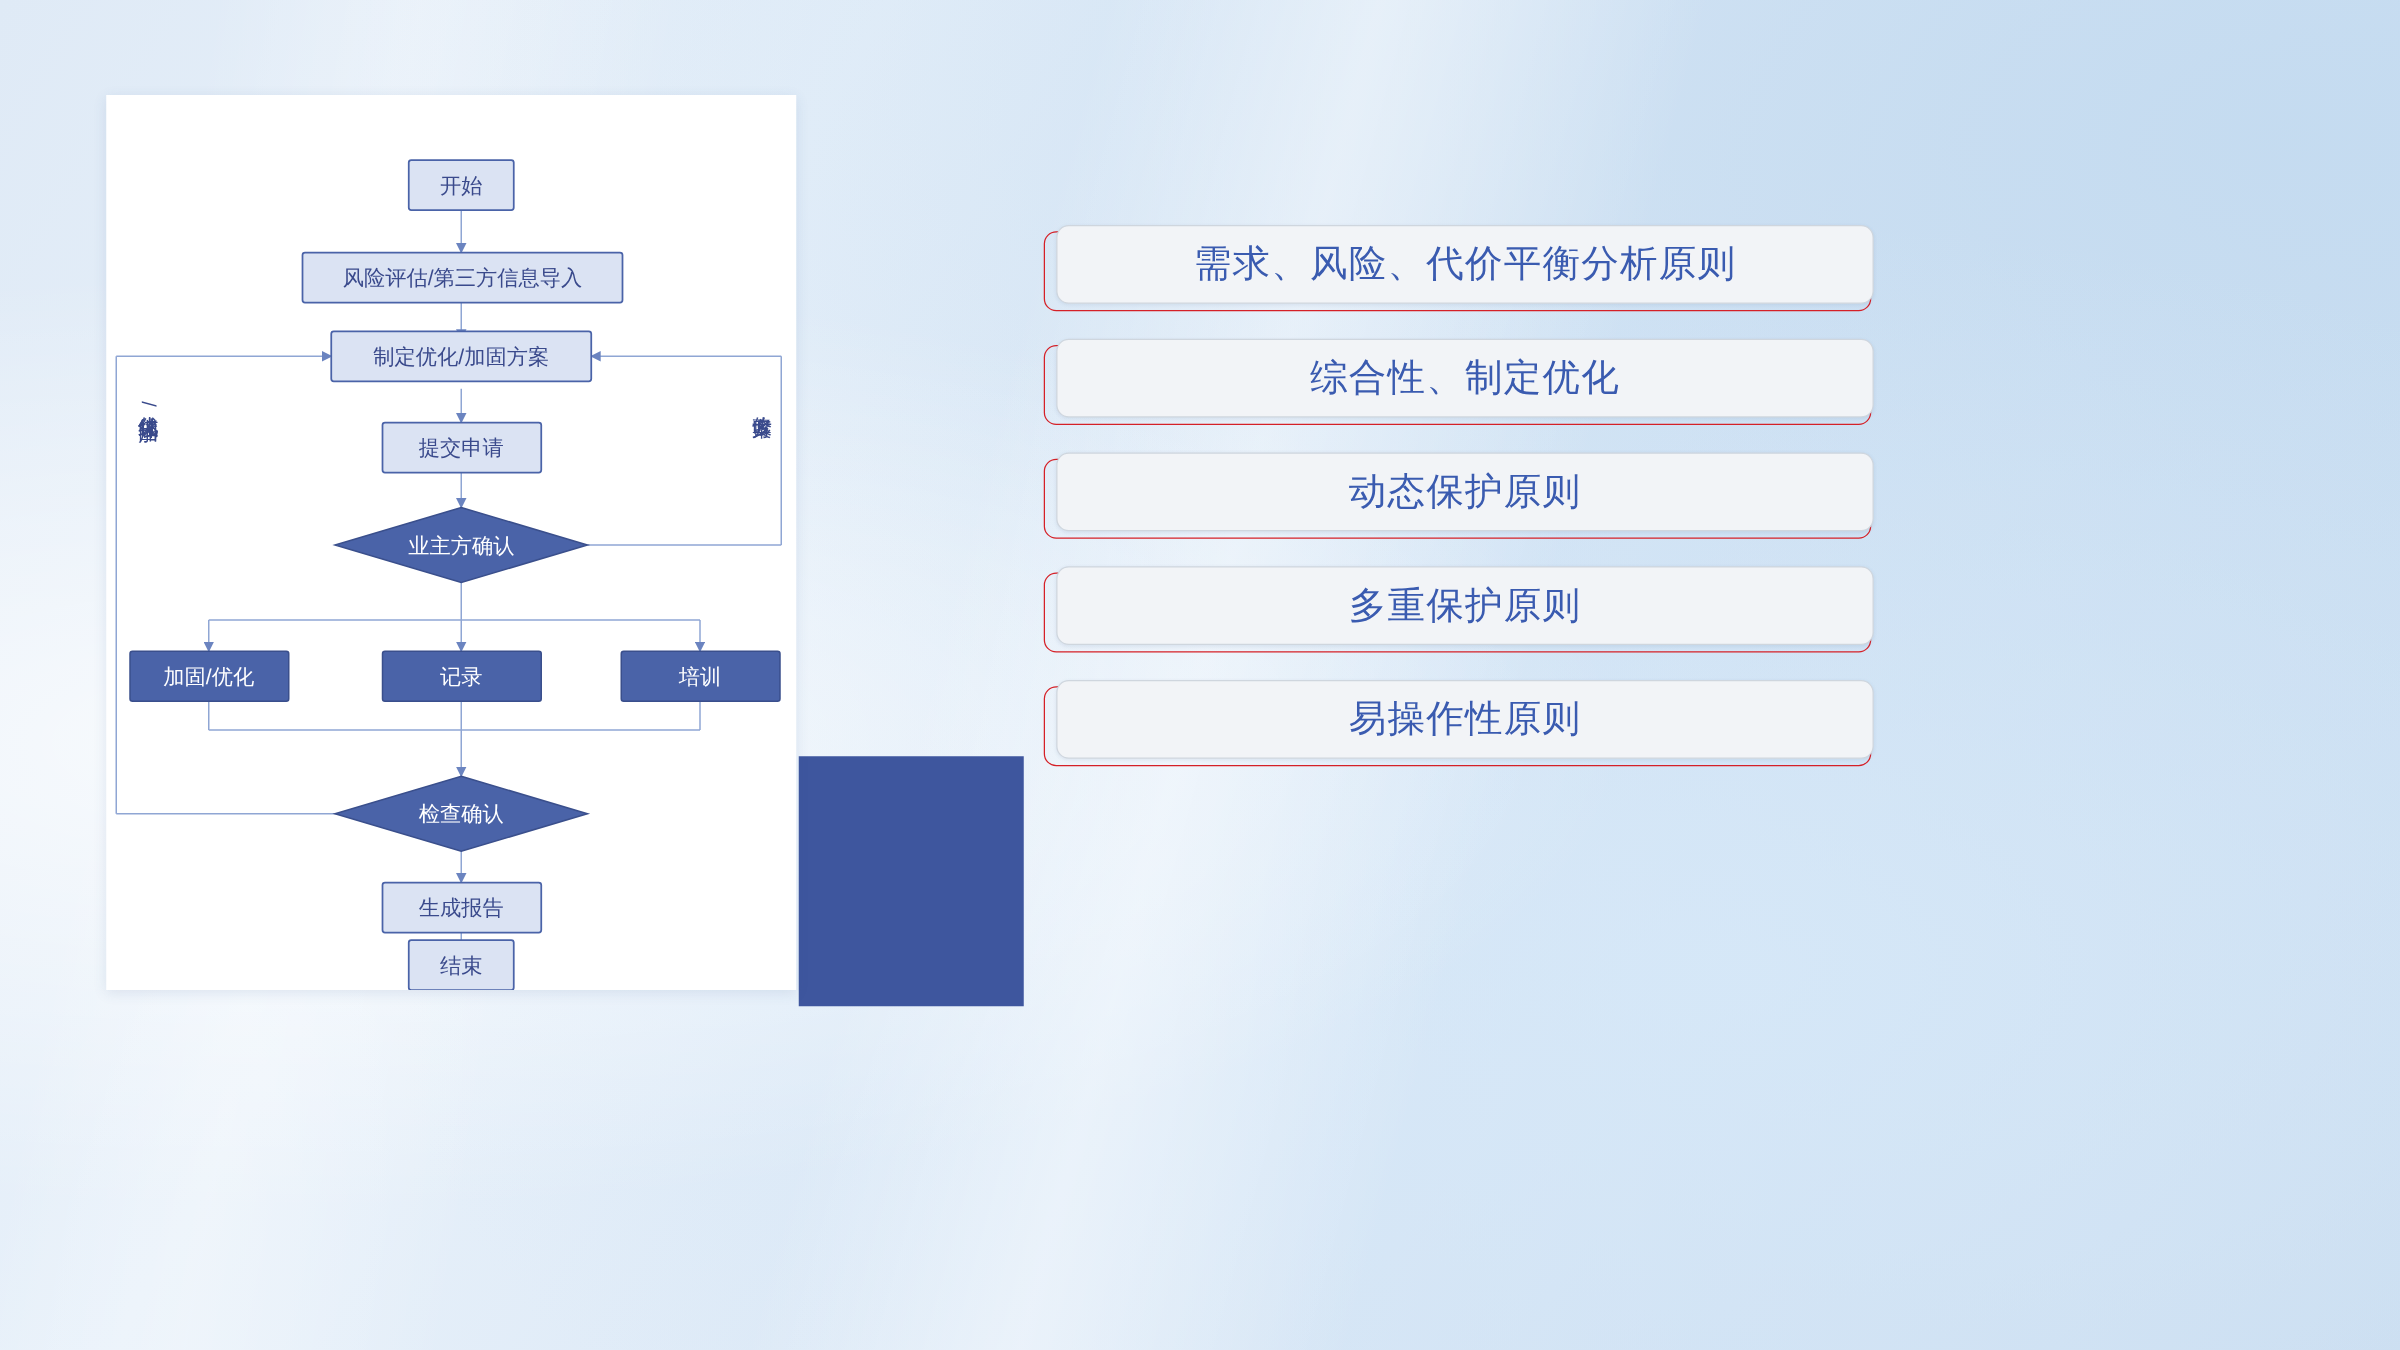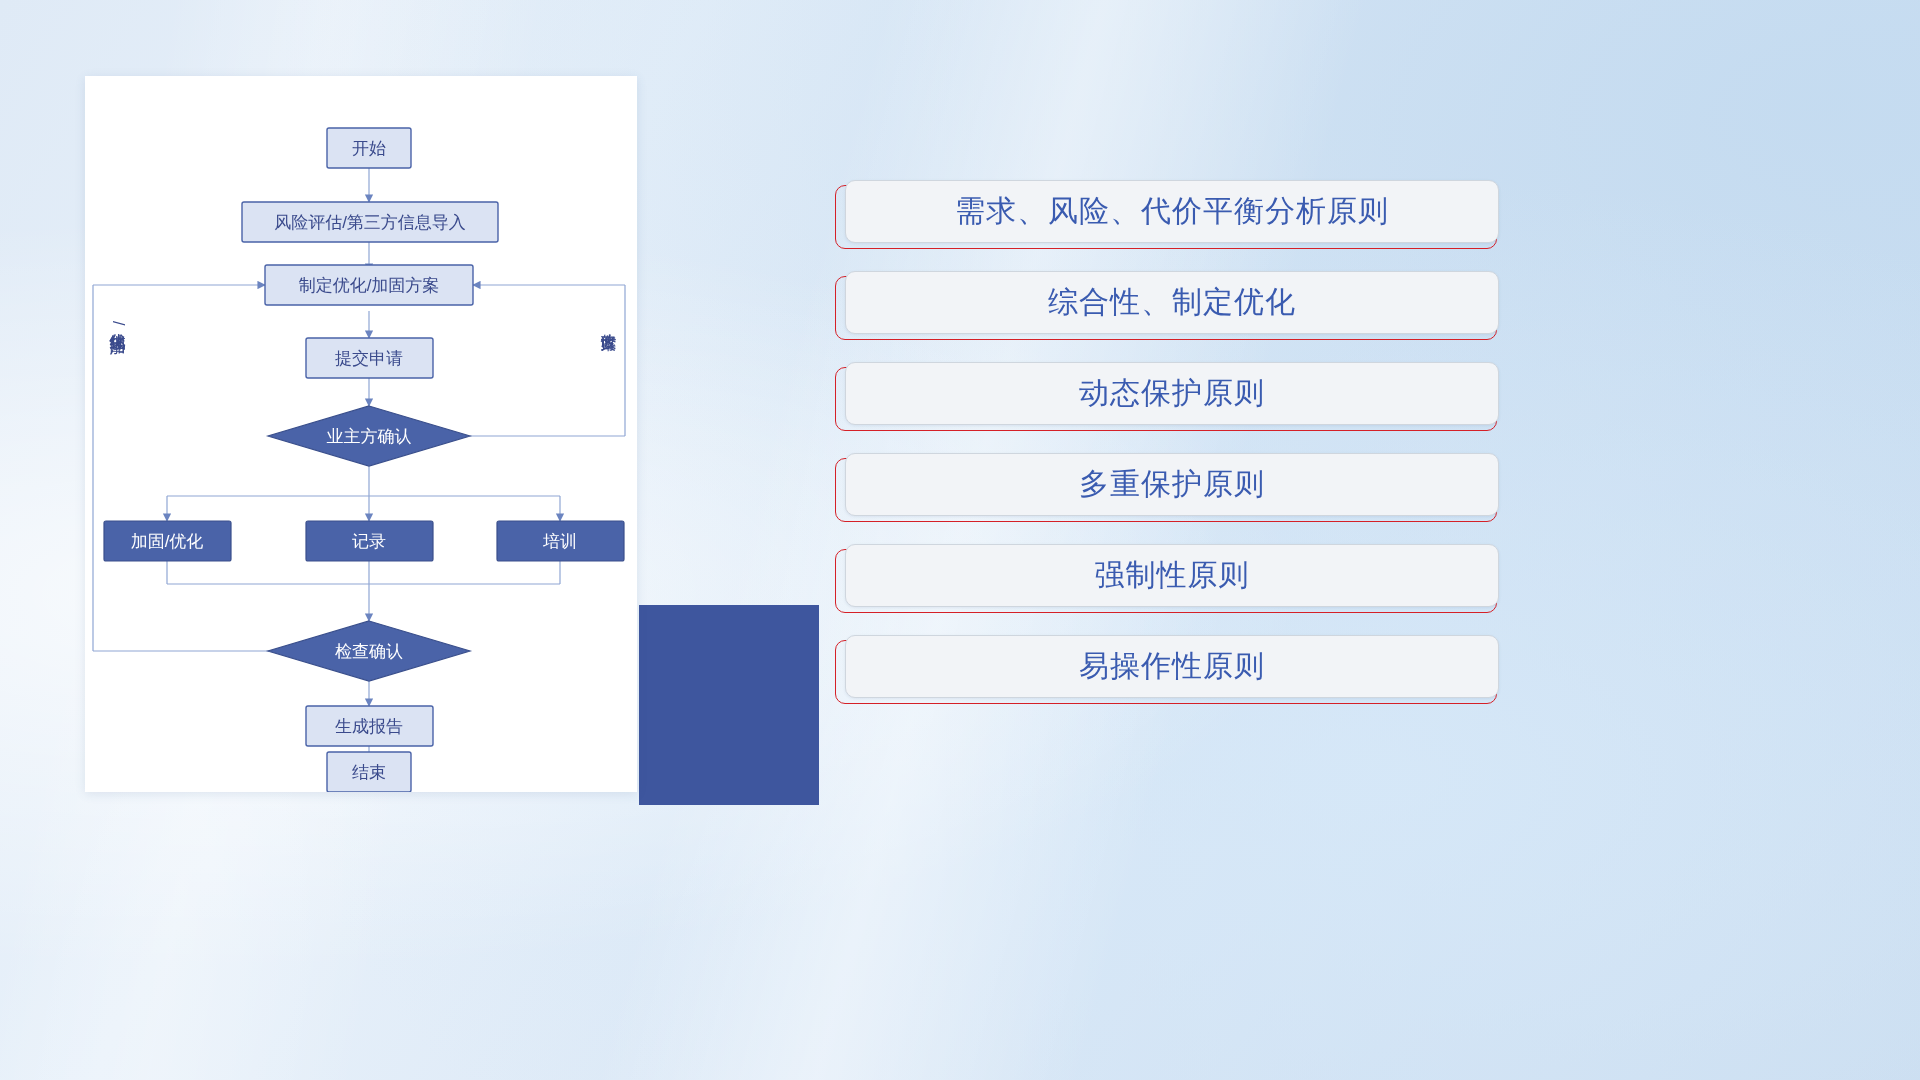--- a/index.html
+++ b/index.html
@@ -271,25 +271,19 @@
       </div>
       <div class="principle-row">
         <div class="principle-accent"></div>
         <div class="principle-pill">
           <span class="principle-text">多重保护原则</span>
         </div>
       </div>
       <div class="principle-row">
         <div class="principle-accent"></div>
         <div class="principle-pill">
-          <span class="principle-text">强制性原则</span>
-        </div>
-      </div>
-      <div class="principle-row">
-        <div class="principle-accent"></div>
-        <div class="principle-pill">
           <span class="principle-text">易操作性原则</span>
         </div>
       </div>
     </div>
   </div>
 
 </div>
 
 </body></html>

